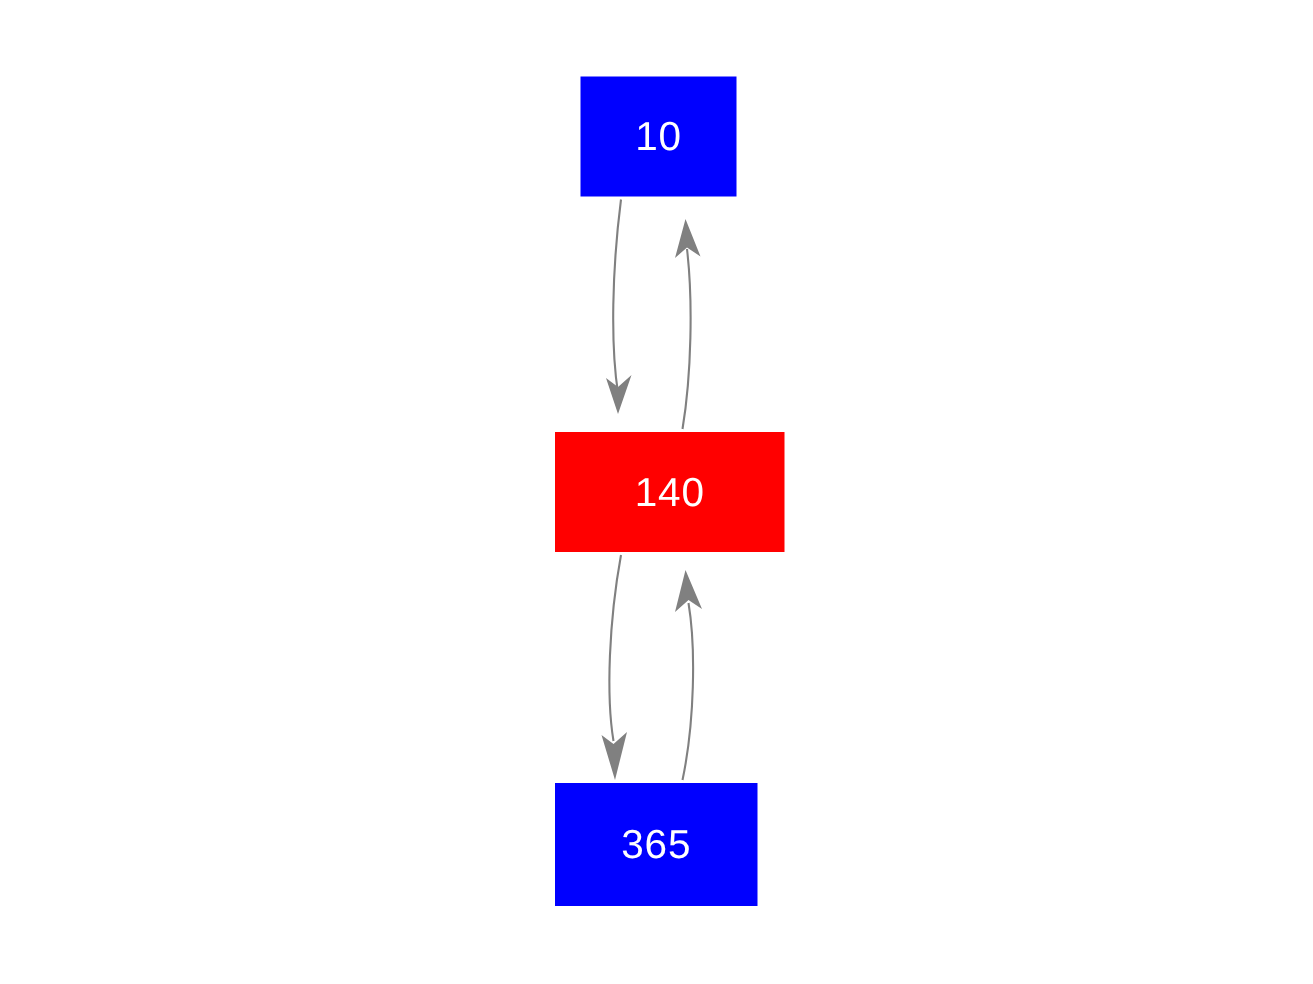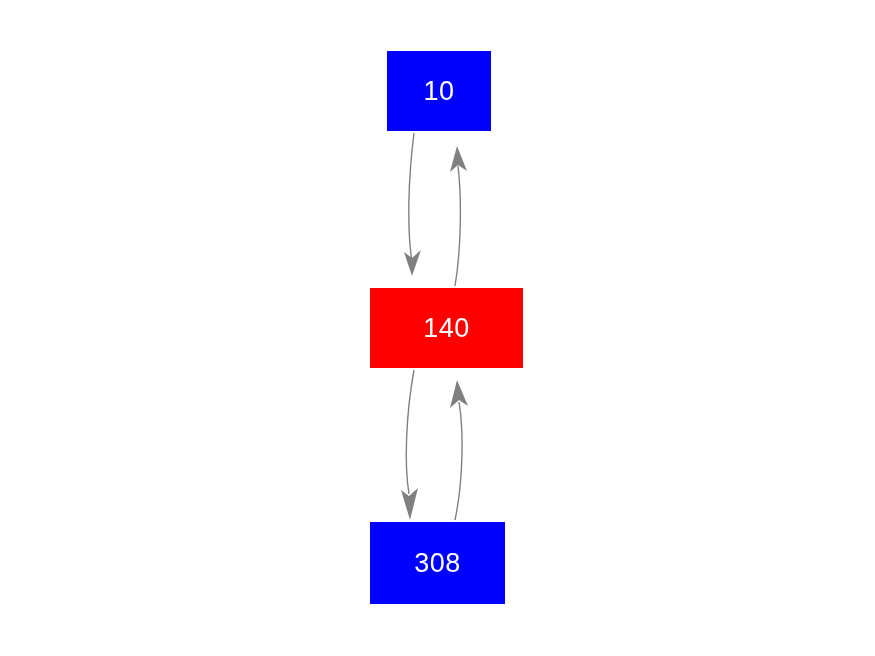--- a/index.html
+++ b/index.html
@@ -70,16 +70,16 @@
 
   <div class="node" id="node-0" style="left: 387px; top: 51px; width: 104px; height: 80px; background: rgb(0, 0, 255); font-size: 27px; color: rgb(255, 255, 255);">
     <span class="node-label">10</span>
   </div>
 
   <div class="node" id="node-1" style="left: 370px; top: 288px; width: 153px; height: 80px; background: rgb(255, 0, 0); font-size: 27px; color: rgb(255, 255, 255);">
     <span class="node-label">140</span>
   </div>
 
   <div class="node" id="node-2" style="left: 370px; top: 522px; width: 135px; height: 82px; background: rgb(0, 0, 255); font-size: 27px; color: rgb(255, 255, 255);">
-    <span class="node-label">308</span>
+    <span class="node-label">365</span>
   </div>
 
 </div>
 
 </body></html>

